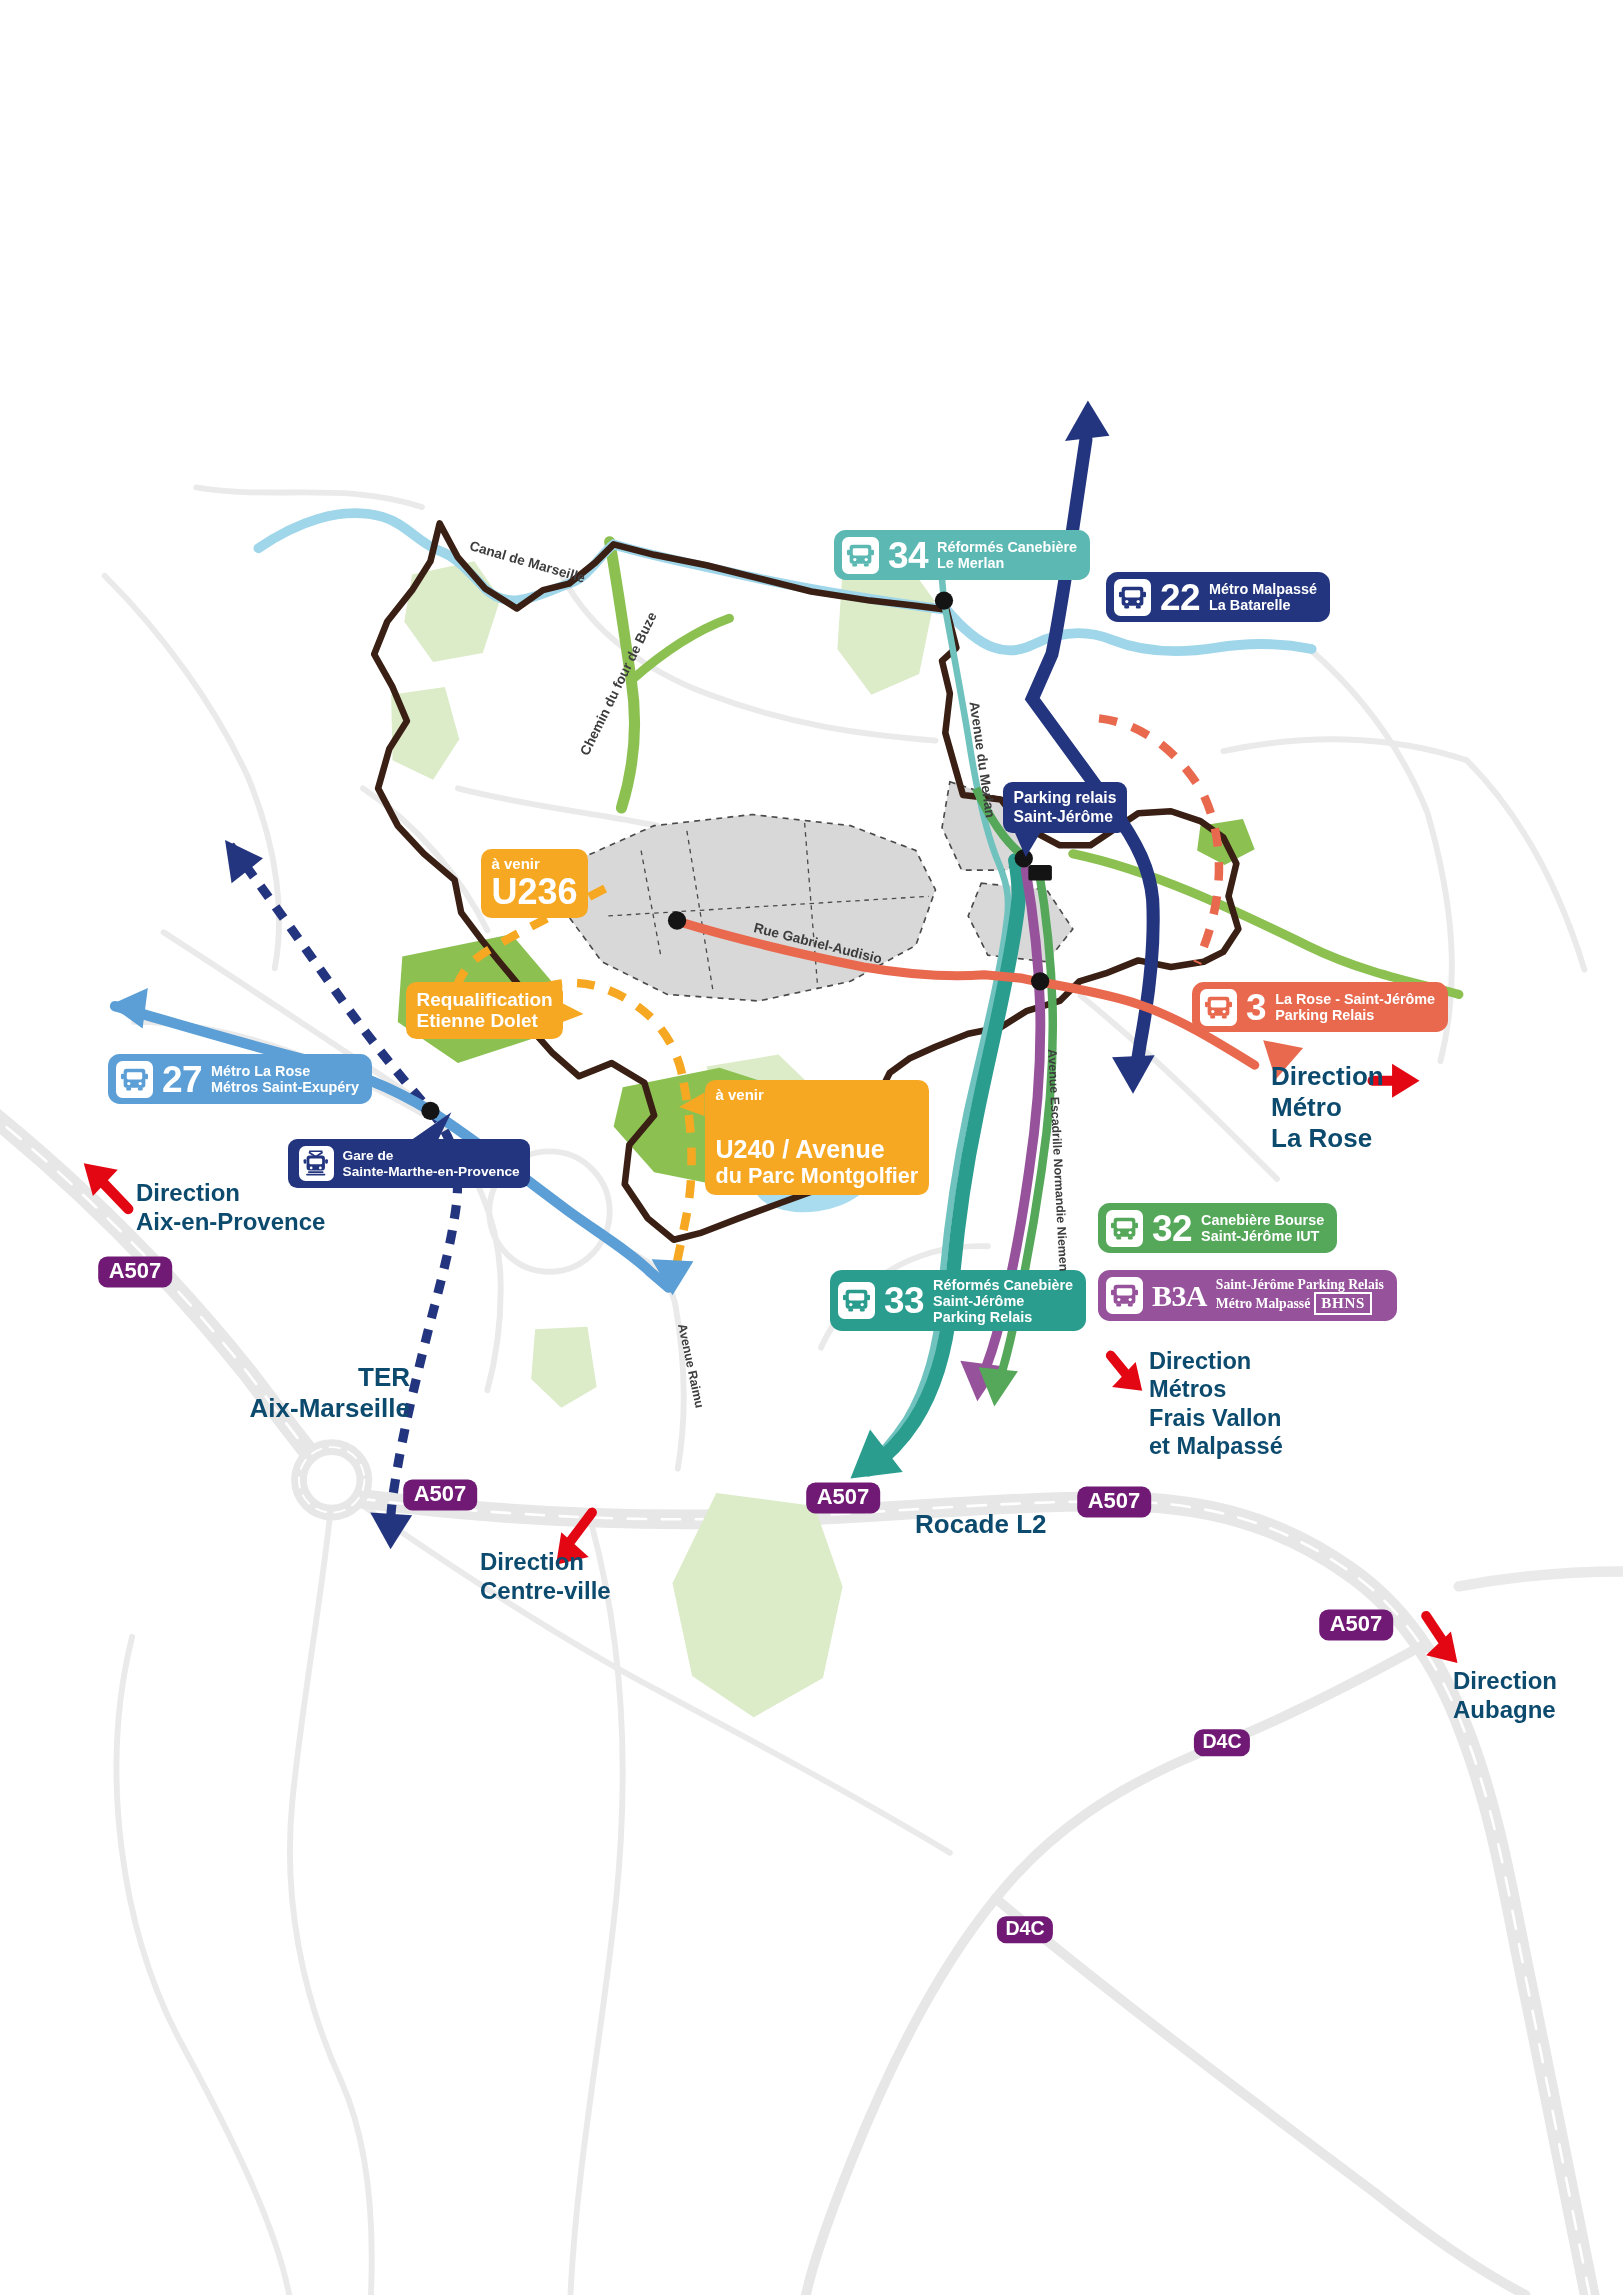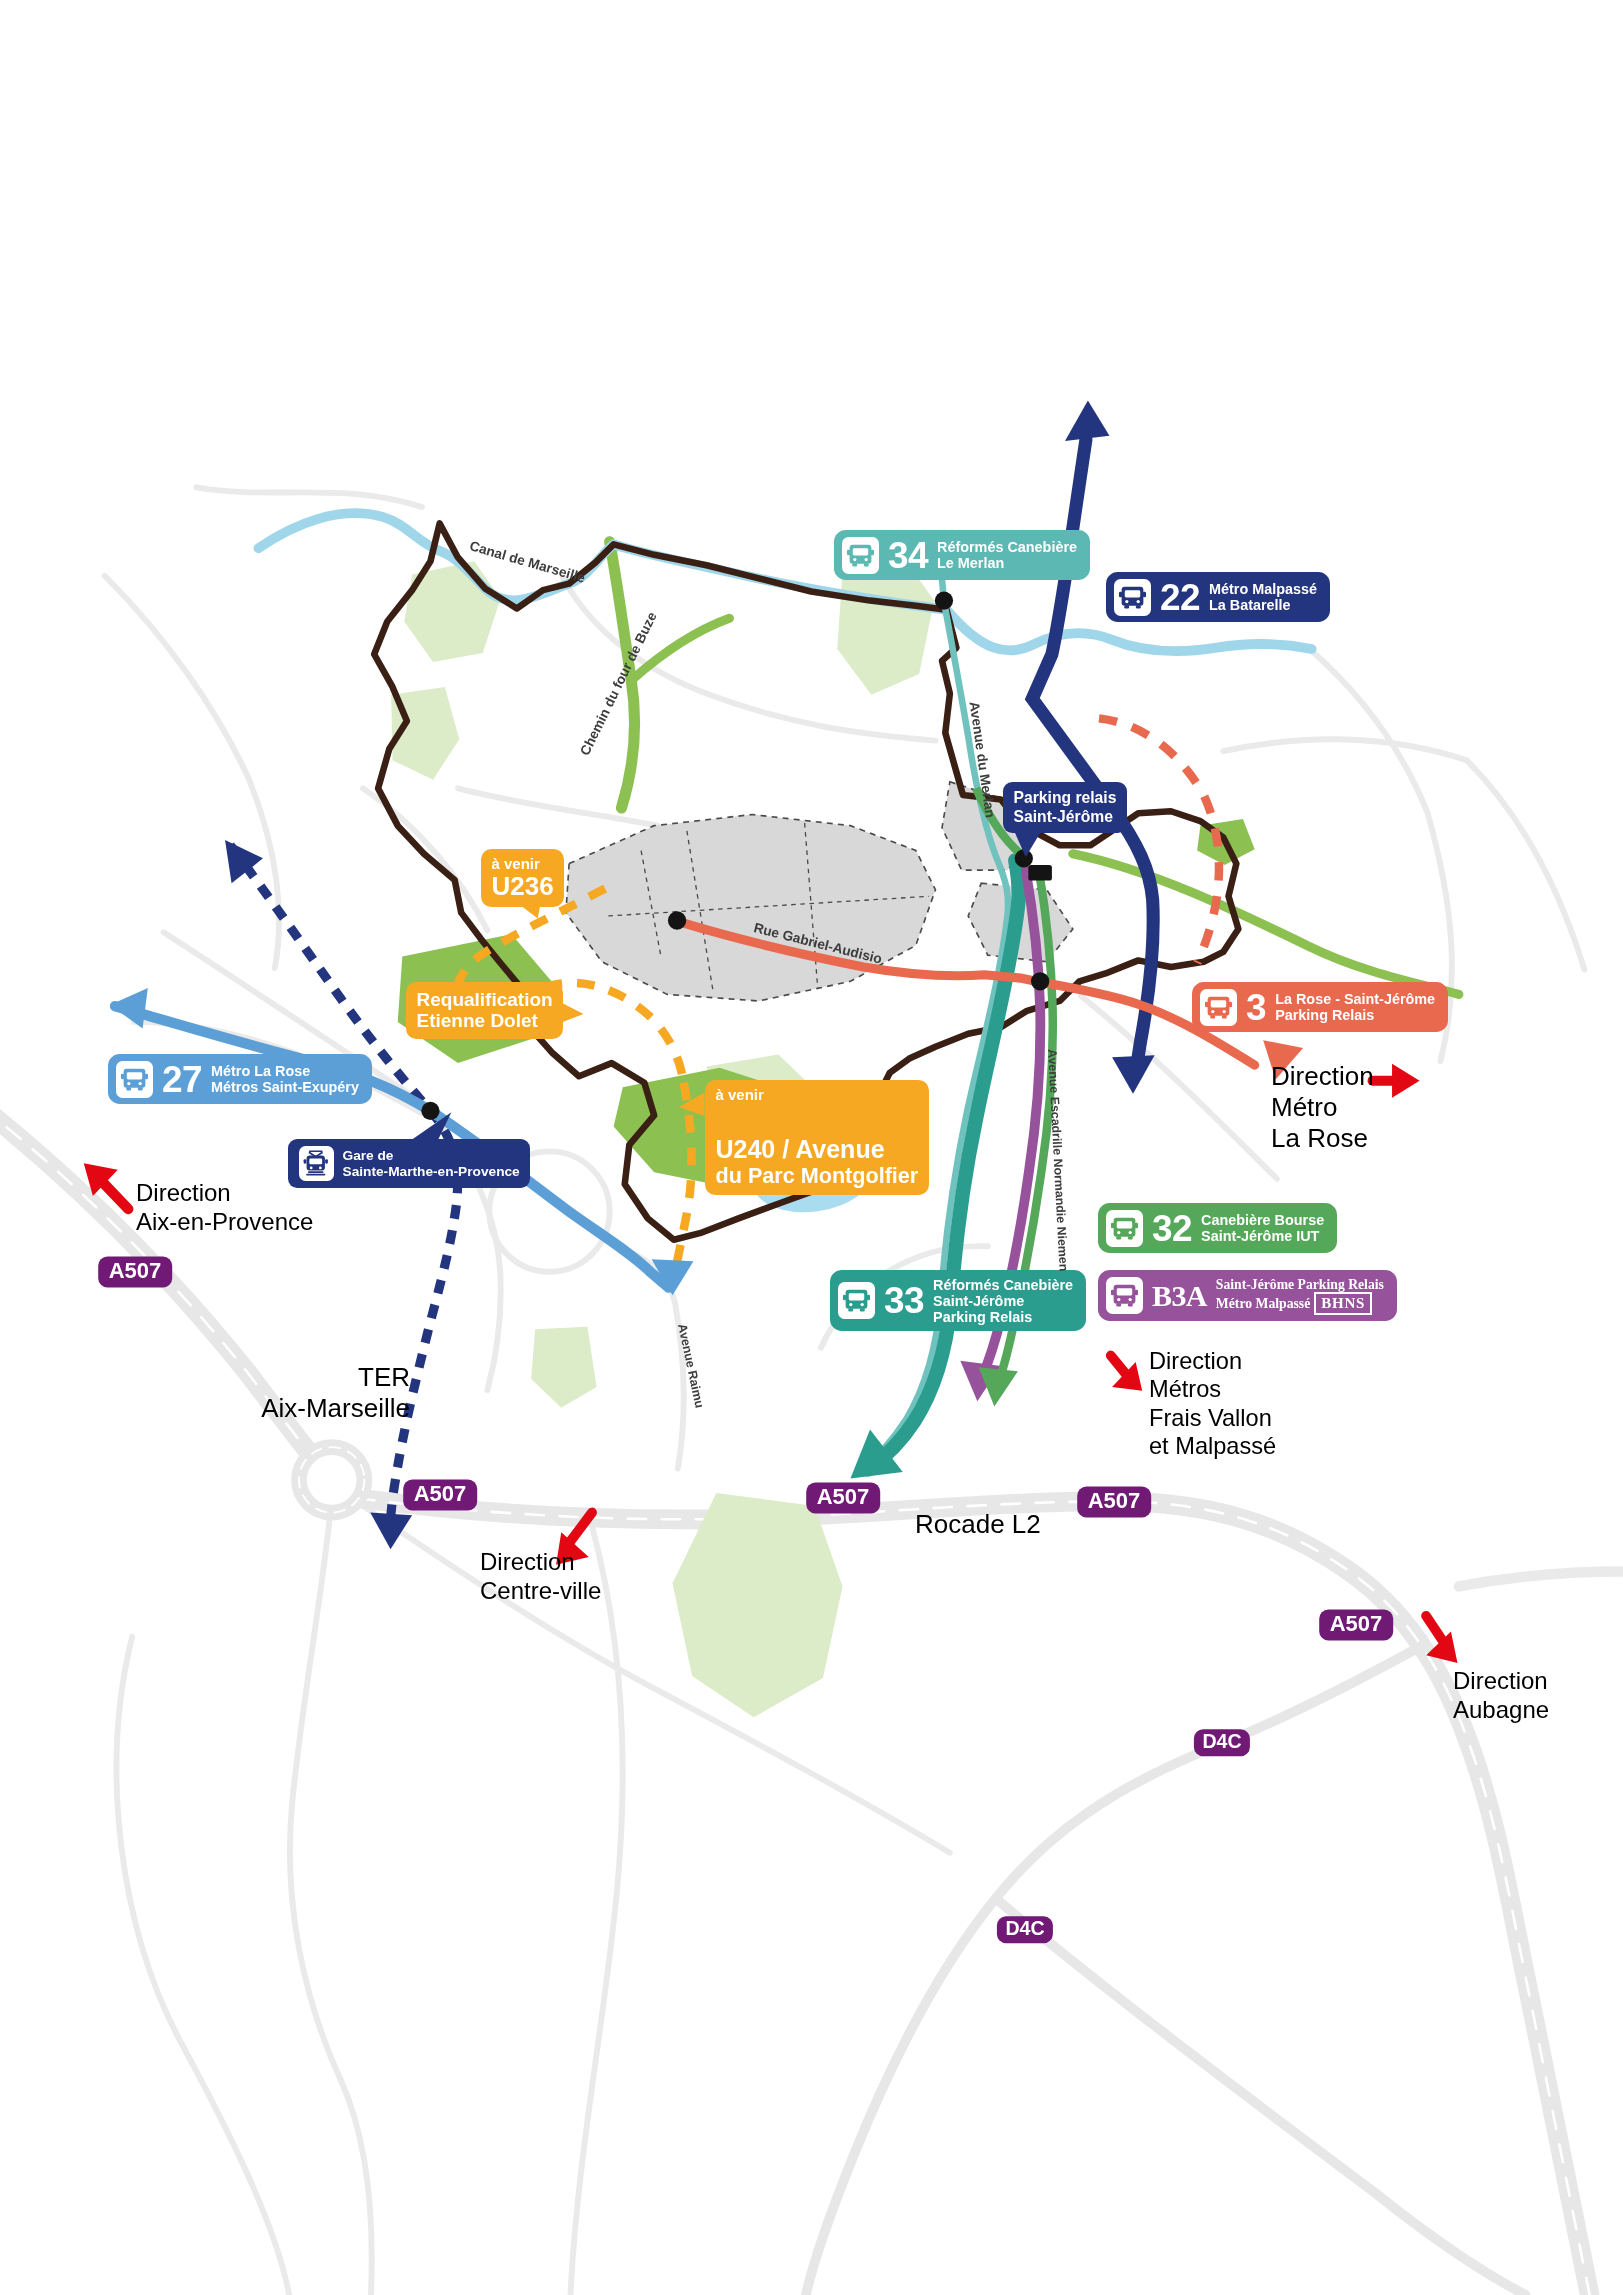--- a/index.html
+++ b/index.html
@@ -31,30 +31,30 @@
   .speech{position:absolute;background:#24357f;color:#fff;border-radius:9.2px;
           padding:7.2px 10.5px;font-size:15.7px;font-weight:600;line-height:1.18;}
   .speech.withicon{display:flex;align-items:center;gap:9px;font-size:13.7px;}
   .speech .rb-icon{width:35px;height:35px;color:#24357f;}
   .speech .rb-icon svg{width:27.5px;height:27.5px;}
 
   
   .orange-badge{position:absolute;background:#f7a823;color:#fff;border-radius:10.5px;
                 padding:6.5px 10.5px;line-height:1.1;}
   .ob-pre{font-size:15px;font-weight:600;}
-  .ob-name{font-size:26px;font-weight:bold;}
+  .ob-name{font-size:36px;font-weight:bold;}
   .ob-line{font-size:19px;font-weight:bold;line-height:1.15;}
 
   
   .refbadge{position:absolute;transform:translate(-50%,-50%);background:#701a75;color:#fff;
             font-weight:bold;font-size:22px;padding:3.9px 10.5px 5.2px;border-radius:9.2px;line-height:1;}
   .refbadge.small{font-size:19.6px;padding:3.3px 8.5px 4.6px;}
 
   
-  .dirtext{position:absolute;color:#000000;font-weight:normal;font-size:24px;line-height:1.2;}
+  .dirtext{position:absolute;color:#0c4a6e;font-weight:bold;font-size:24px;line-height:1.2;}
   .dirtext.right{text-align:right;}
 
   
   .street{position:absolute;color:#3d3d3d;font-size:13.7px;font-weight:600;white-space:nowrap;
           transform-origin:left center;}
   .street.small{font-size:12.4px;}
 </style>
 </head>
 <body>
 

